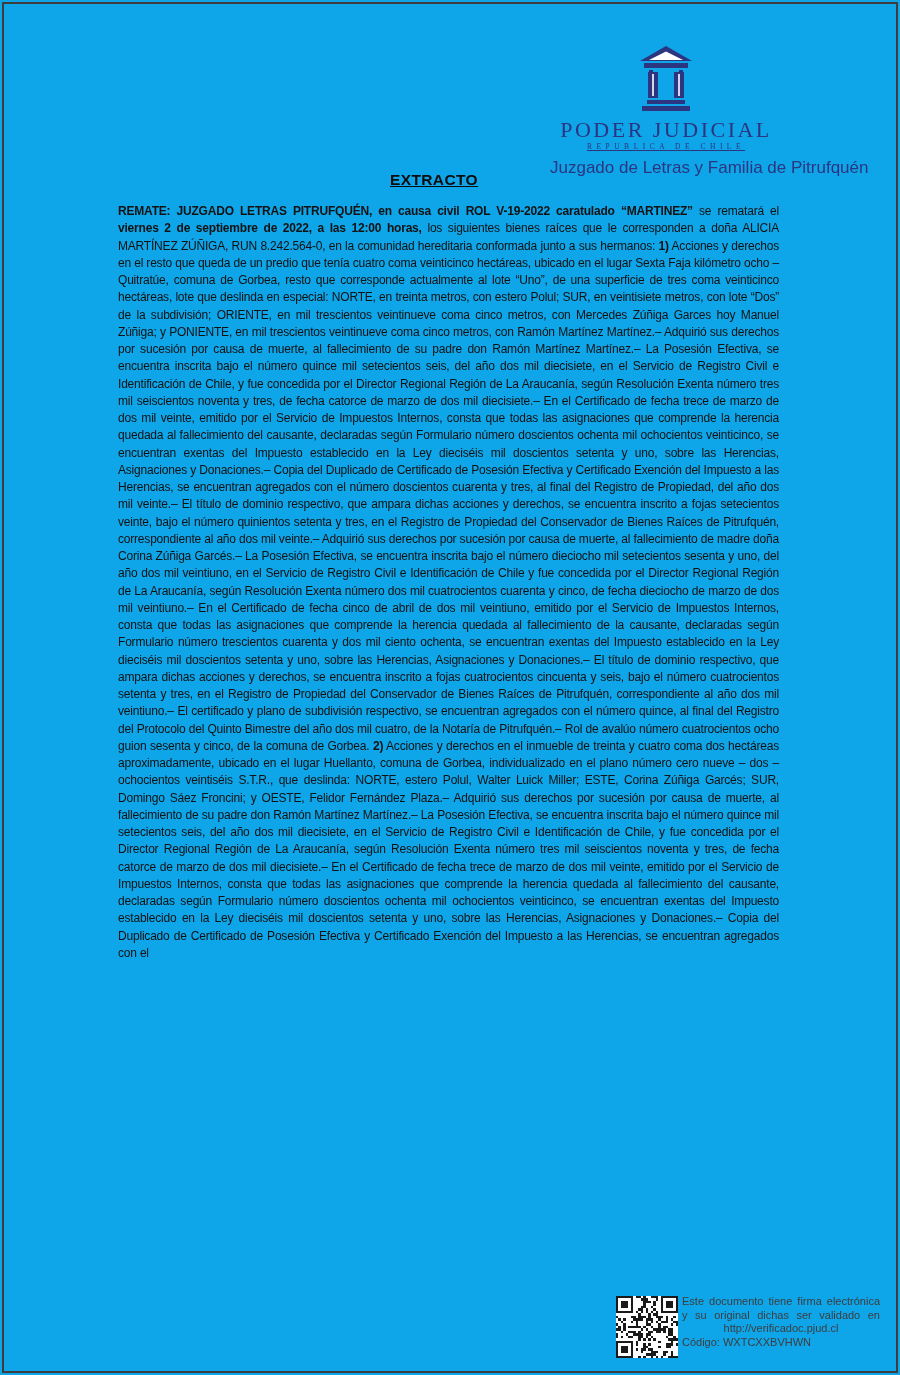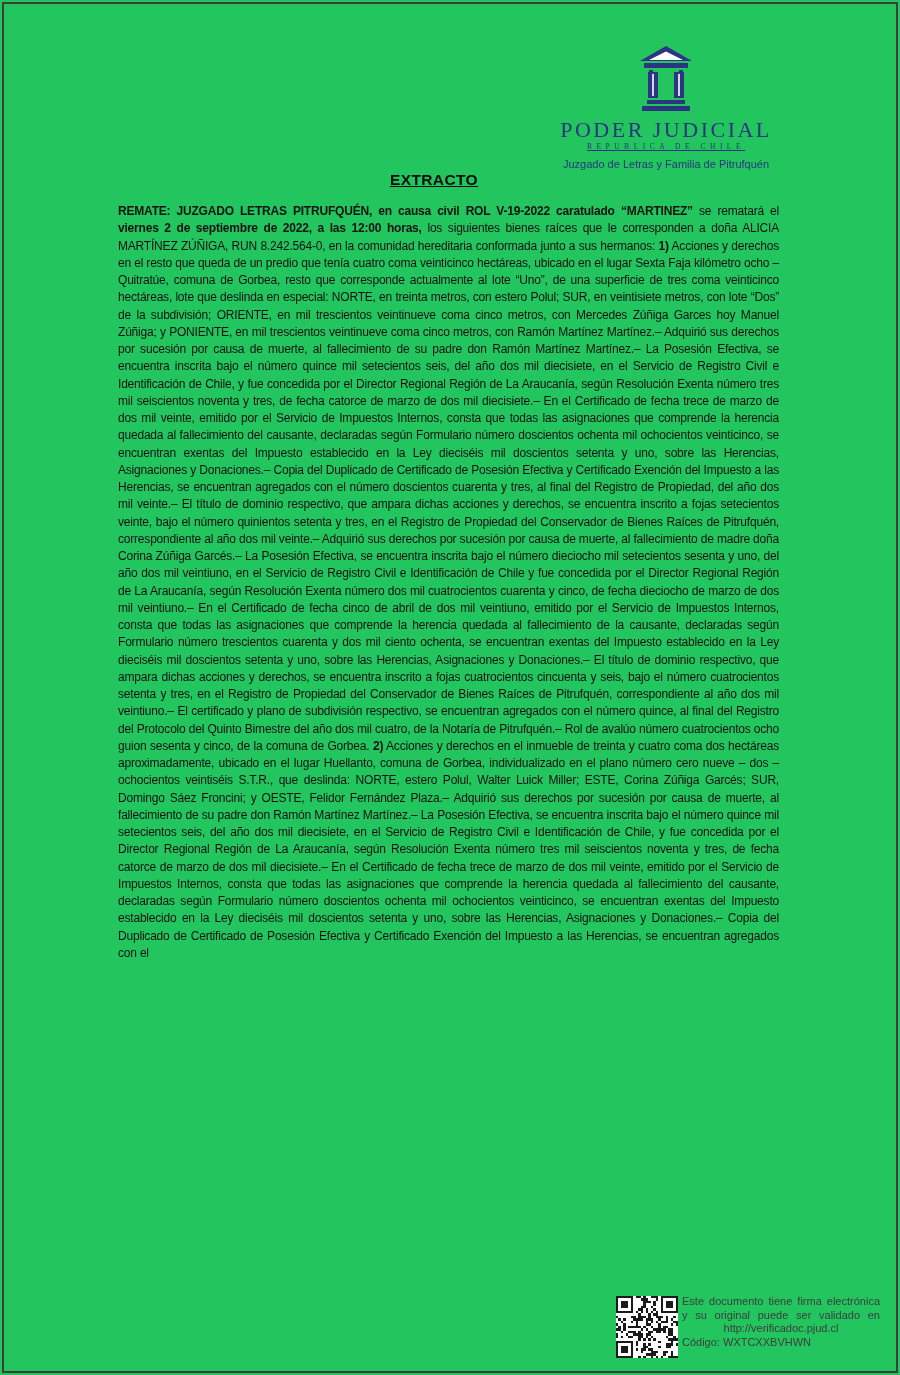--- a/index.html
+++ b/index.html
@@ -1,38 +1,38 @@
 <!DOCTYPE html>
 <html><head>
 <meta charset="utf-8">
 <style>
   html,body { margin:0; padding:0; background:#ffffff; }
   .page {
-    position:relative; width:900px; height:1375px; background:#22c55e;
+    position:relative; width:900px; height:1375px; background:#0ea5e9;
     font-family:"Liberation Sans", sans-serif; overflow:hidden;
   }
   .page-border {
     position:absolute; inset:2px; border:2px solid #3e3e3e; pointer-events:none;
   }
   
   .logo-block {
     position:absolute; left:550px; top:46px; width:232px; text-align:center;
     color:#2b3580;
   }
   .logo-temple { display:block; margin:0 auto 2px auto; }
   .logo-title {
     font-family:"Liberation Serif", serif; font-size:22px; letter-spacing:2.5px;
     white-space:nowrap; line-height:24px;
   }
   .logo-subtitle {
     font-family:"Liberation Serif", serif; font-size:7.5px; letter-spacing:4.5px;
     white-space:nowrap; margin-top:0px;text-decoration:underline;
   }
   .logo-court {
-    font-size:11px; margin-top:7px; white-space:nowrap; color:#2b3580;
+    font-size:17px; margin-top:7px; white-space:nowrap; color:#2b3580;
   }
   
   .doc-title {
     position:absolute; left:125px; top:171px; width:660px; box-sizing:border-box;
     padding-right:42px; text-align:center; font-size:15.5px; font-weight:bold;
     text-decoration:underline; letter-spacing:0.4px; color:#0c0c0c;
   }
   .doc-body {
     position:absolute; left:118px; top:203px; width:661px;
     font-size:12px; line-height:17.25px; letter-spacing:-0.2px;
@@ -361,21 +361,21 @@
         <rect x="16" y="24" width="1" height="1" fill="#1a1a1a"></rect>
         <rect x="18" y="24" width="1" height="1" fill="#1a1a1a"></rect>
         <rect x="21" y="24" width="1" height="1" fill="#1a1a1a"></rect>
         <rect x="22" y="24" width="1" height="1" fill="#1a1a1a"></rect>
         <rect x="23" y="24" width="1" height="1" fill="#1a1a1a"></rect>
         <rect x="24" y="24" width="1" height="1" fill="#1a1a1a"></rect>
       </svg></div>
   <div class="footer-text">
     <div>
         <div class="notice-line just">Este documento tiene firma electrónica</div>
-        <div class="notice-line just">y su original puede ser validado en</div>
+        <div class="notice-line just">y su original dichas ser validado en</div>
         <div class="notice-line">http://verificadoc.pjud.cl</div>
       </div>
     <div class="code-line">
       <span>Código:</span>
       <span>WXTCXXBVHWN</span>
     </div>
   </div>
 </div>
 
 </body></html>

